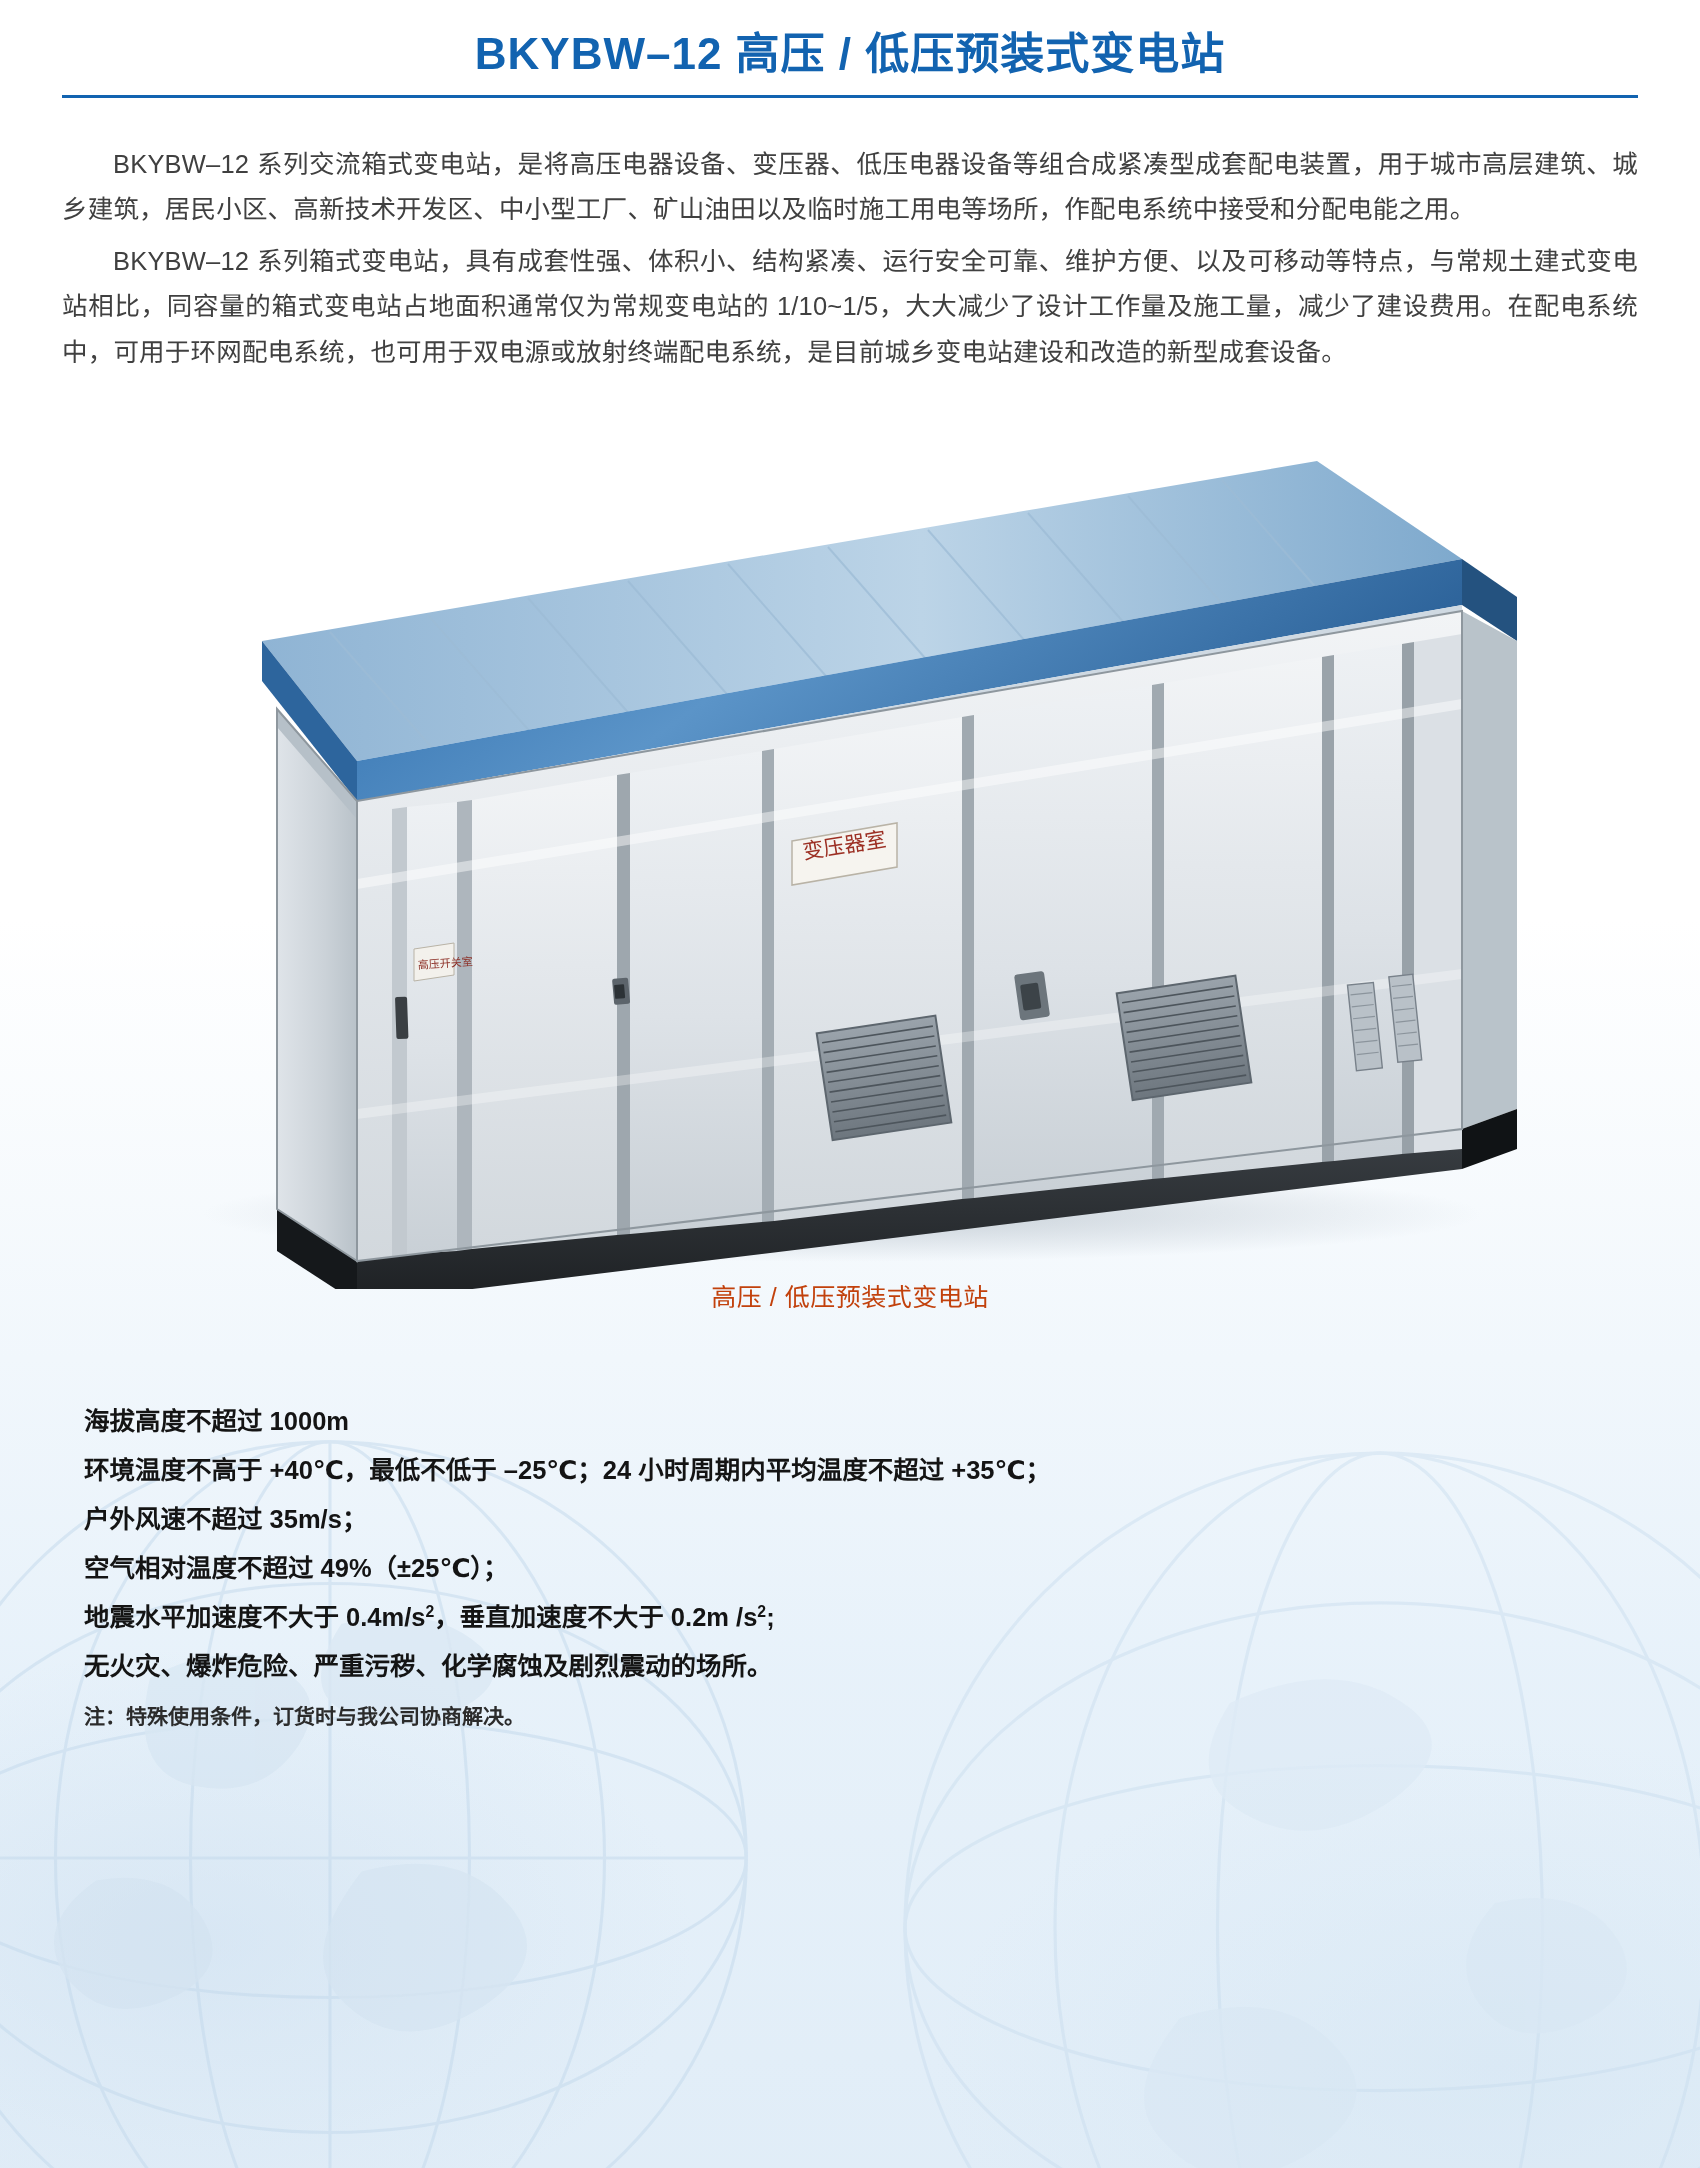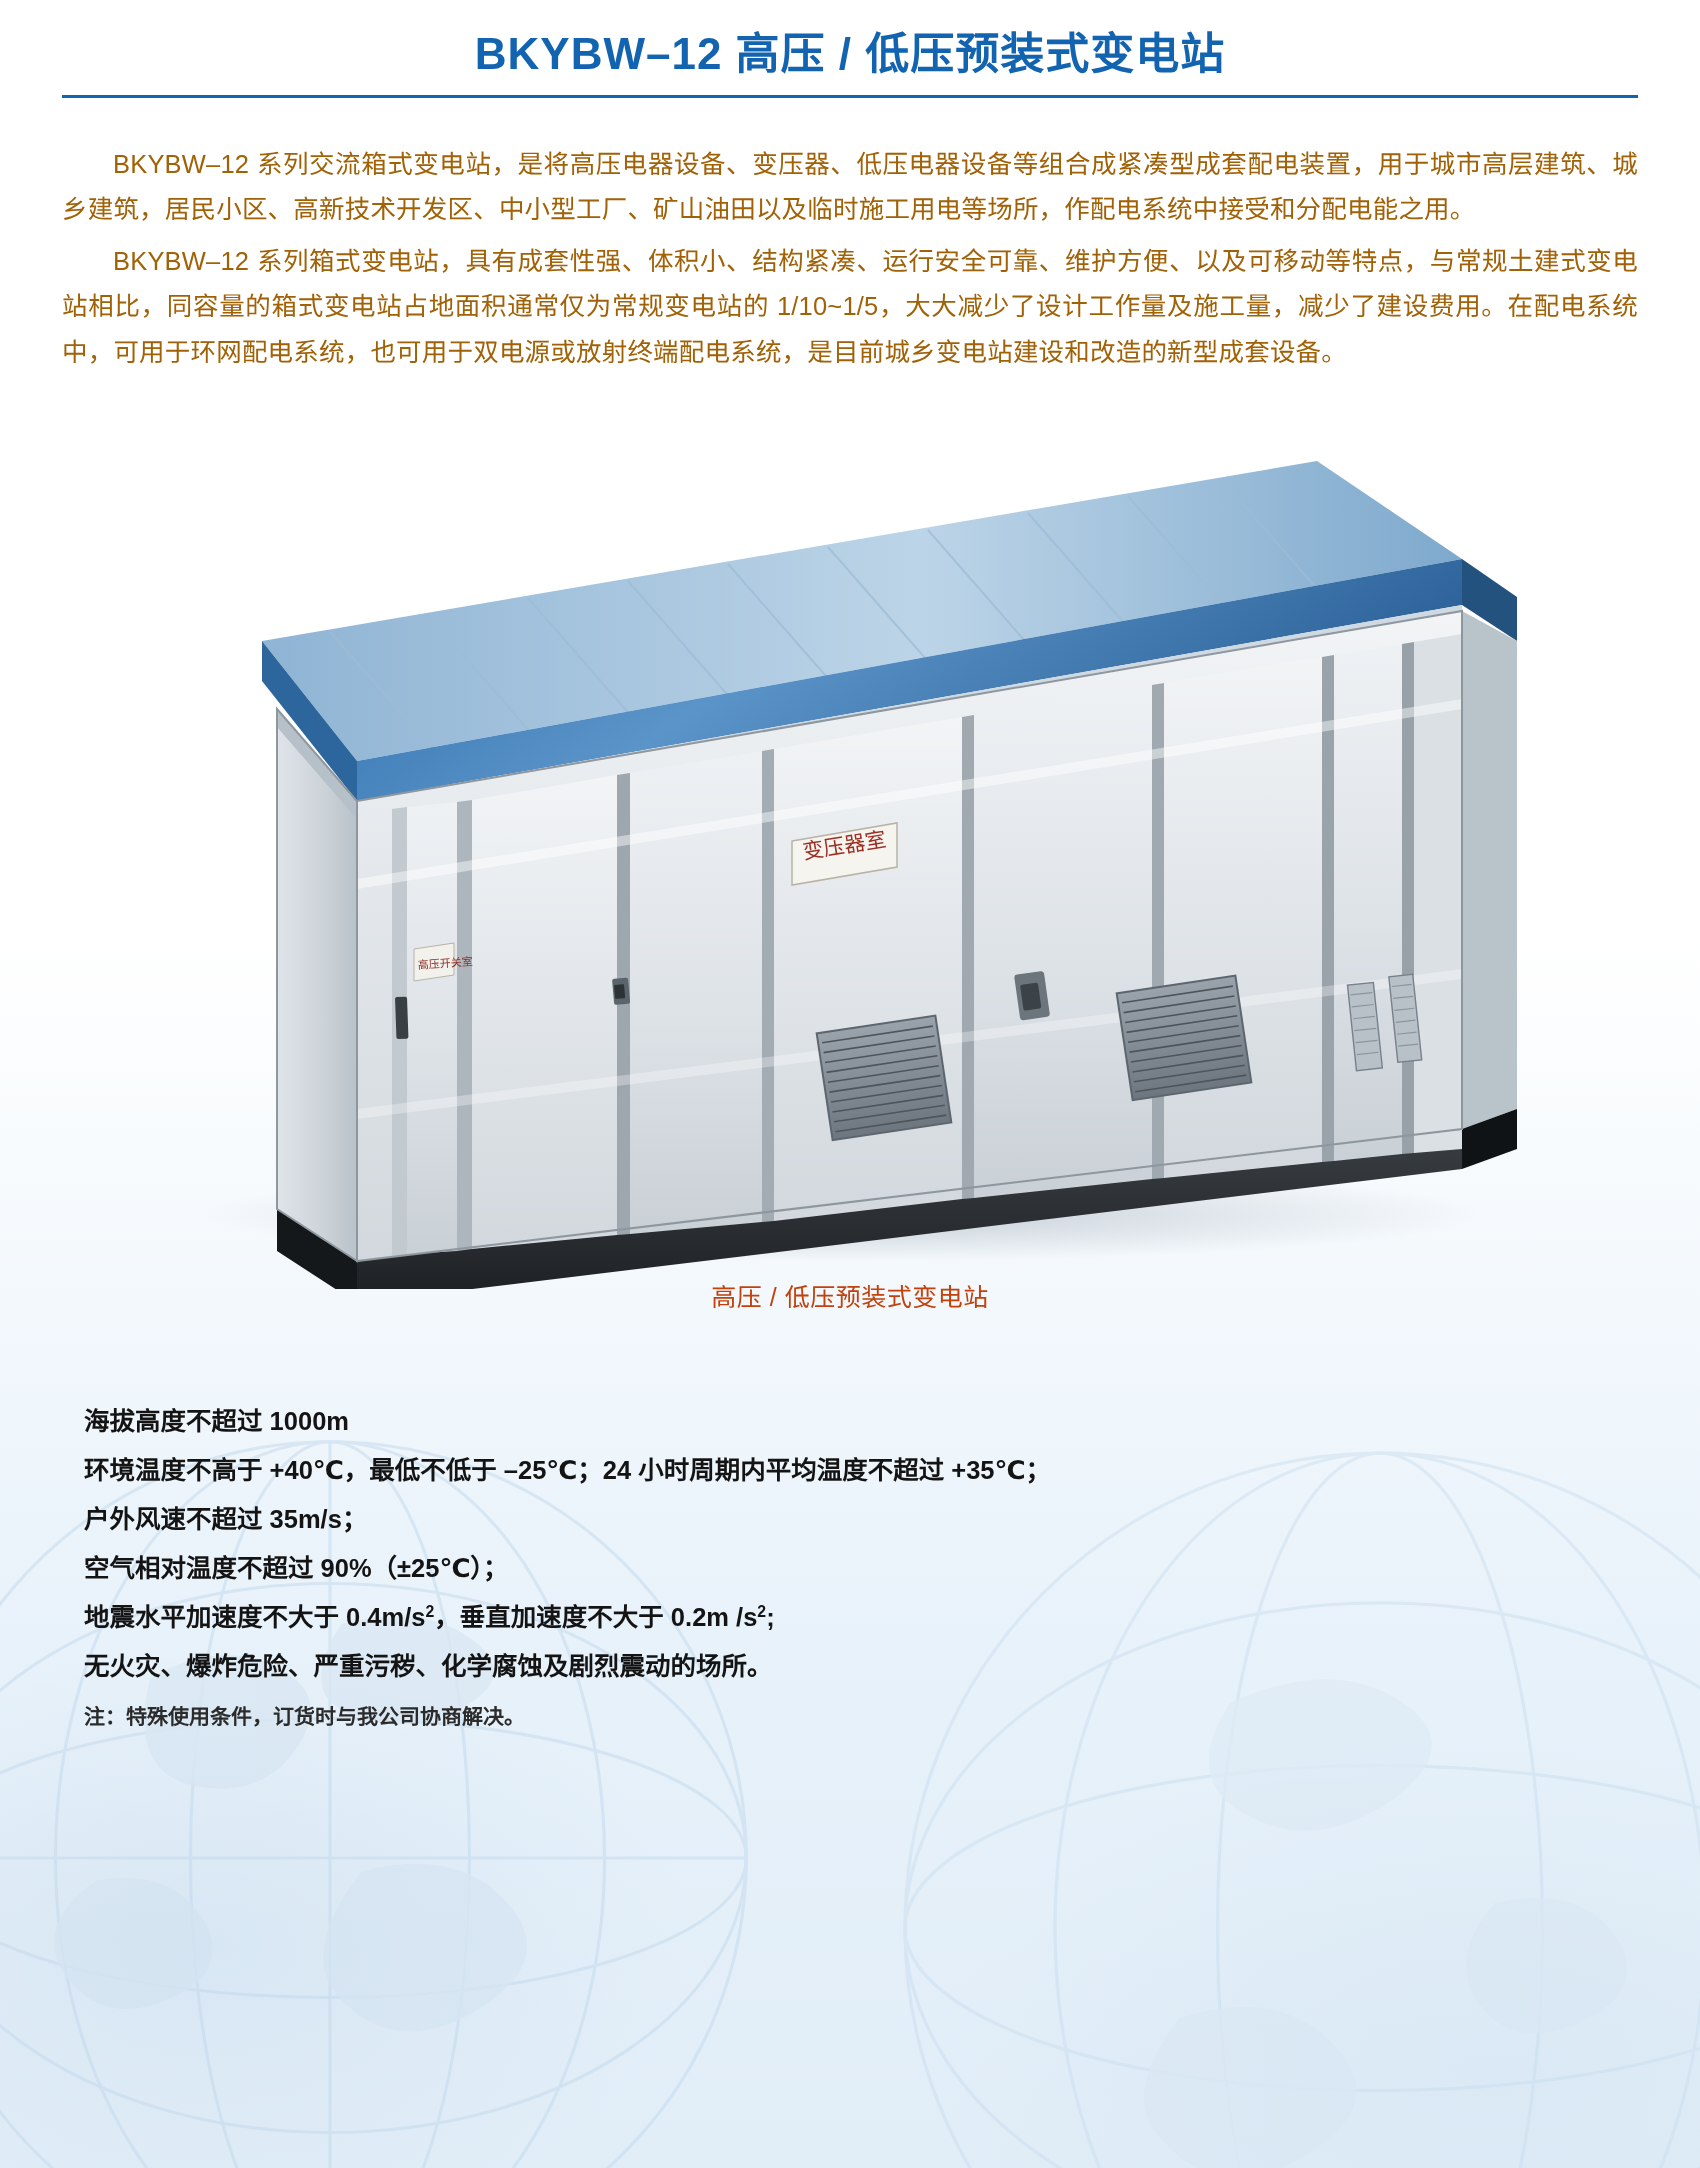--- a/index.html
+++ b/index.html
@@ -71,21 +71,21 @@
     height: 3px;
     background: #1263b0;
     width: 100%;
   }
 
   
   .intro {
     margin-top: 44px;
     font-size: 25.5px;
     line-height: 1.78;
-    color: #a16207;
+    color: #404040;
     text-align: justify;
     letter-spacing: 0.2px;
   }
   .intro p {
     margin: 0 0 6px 0;
     text-indent: 2em;
   }
 
   
   .figure {
@@ -354,21 +354,21 @@
         </g>
       </svg>
     </div>
     <div class="figure-caption">高压 / 低压预装式变电站</div>
   </div>
 
   <div class="conditions">
     <div class="line">海拔高度不超过 1000m</div>
     <div class="line">环境温度不高于 +40℃，最低不低于 –25℃；24 小时周期内平均温度不超过 +35℃；</div>
     <div class="line">户外风速不超过 35m/s；</div>
-    <div class="line">空气相对温度不超过 90%（±25℃）；</div>
+    <div class="line">空气相对温度不超过 49%（±25℃）；</div>
     <div class="line">
       <span>地震水平加速度不大于 0.4m/s</span><sup>2</sup><span>，垂直加速度不大于 0.2m /s</span><sup>2</sup><span>;</span>
     </div>
     <div class="line">无火灾、爆炸危险、严重污秽、化学腐蚀及剧烈震动的场所。</div>
     <div class="note">注：特殊使用条件，订货时与我公司协商解决。</div>
   </div>
 
 </div>
 
 </body></html>

